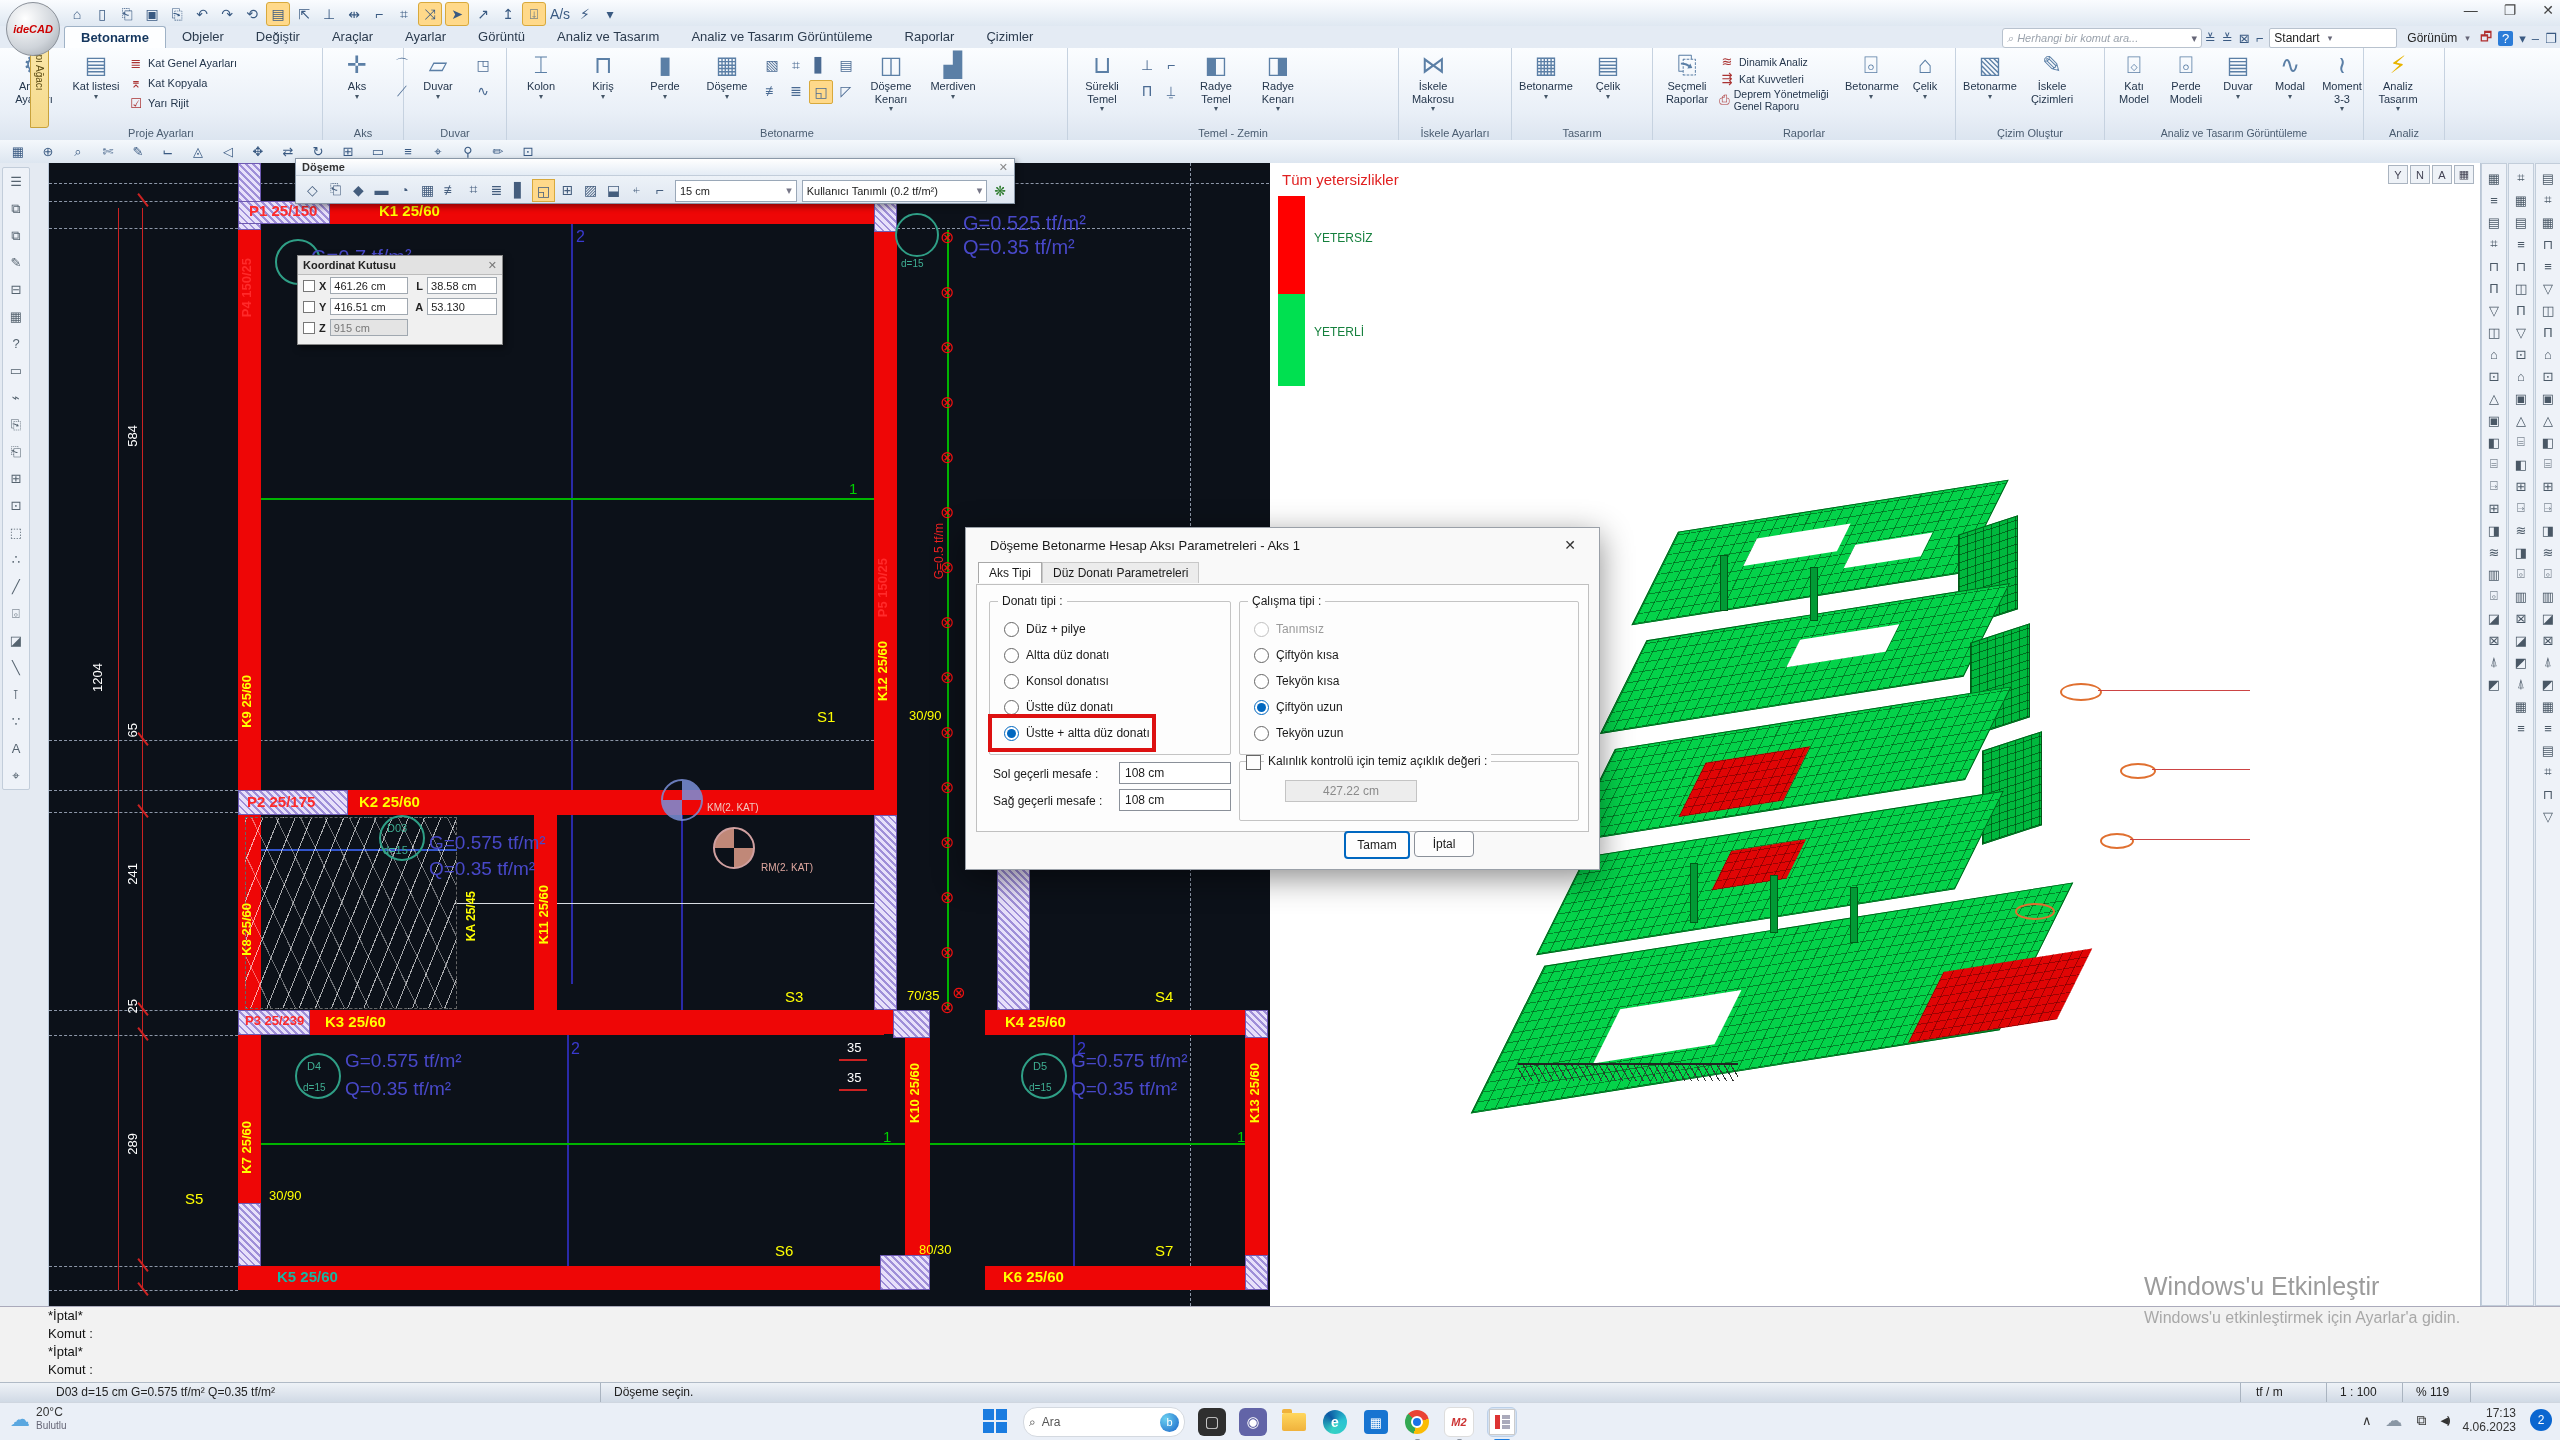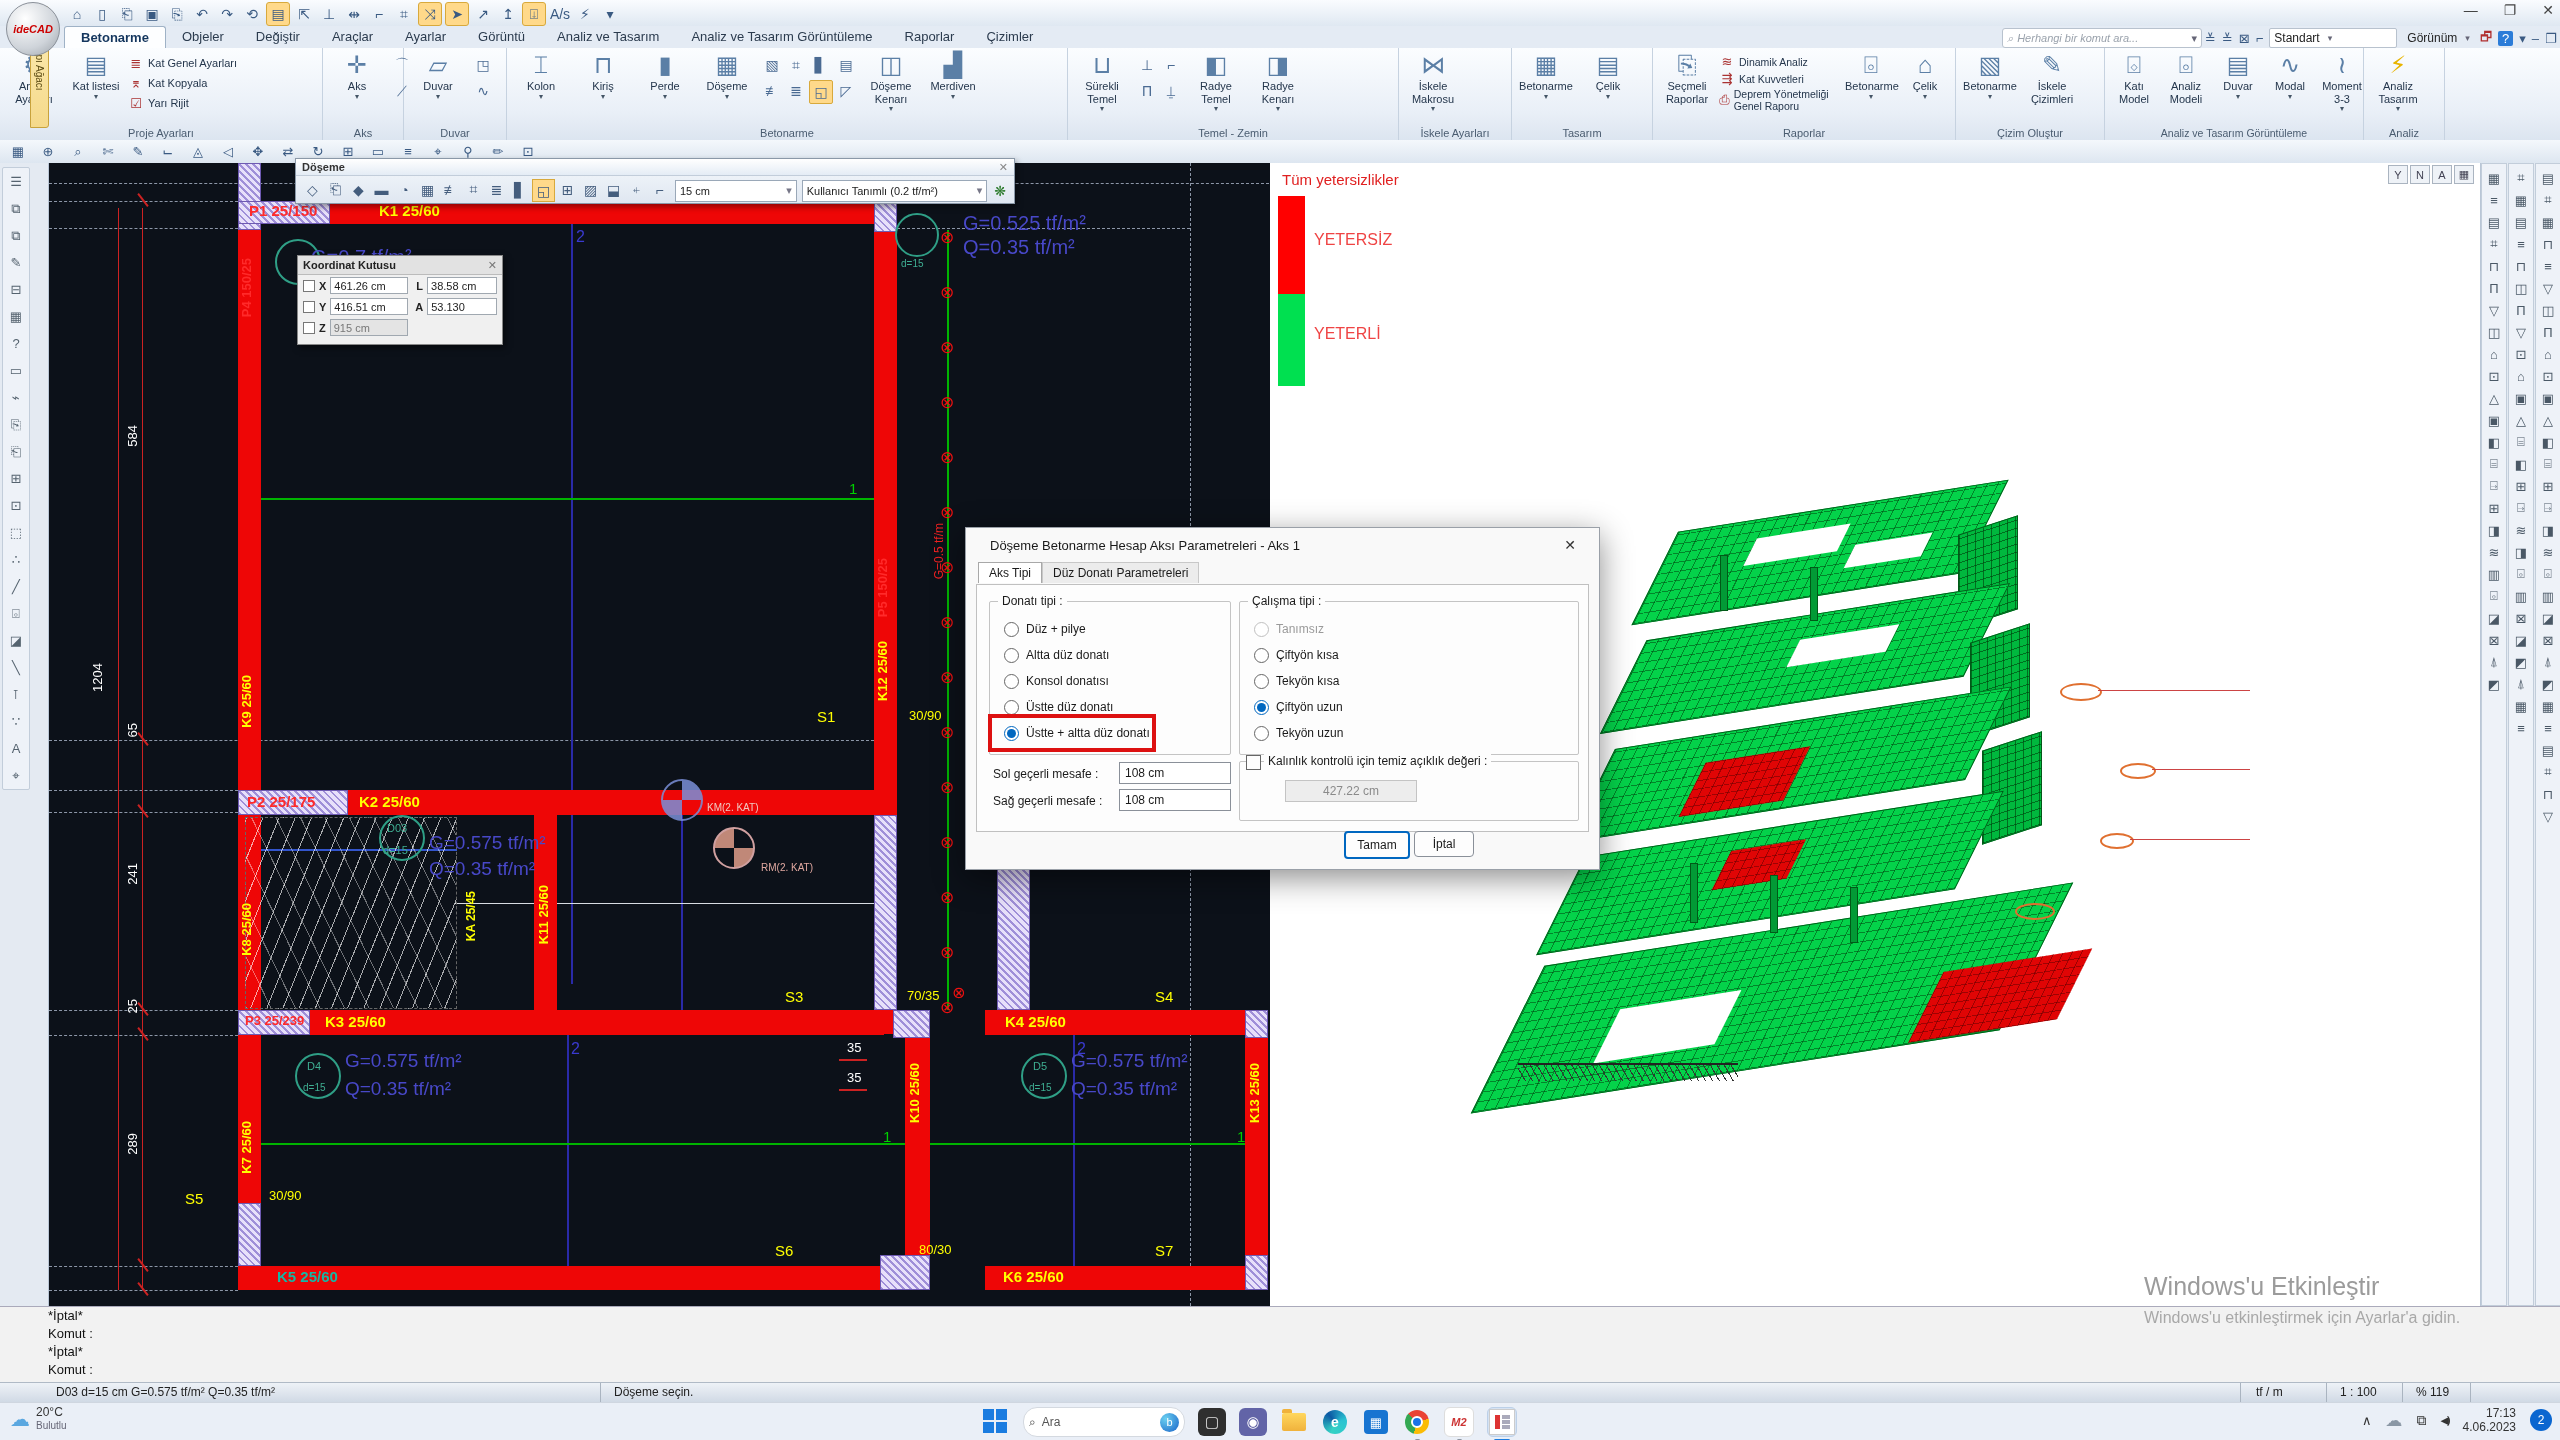--- a/index.html
+++ b/index.html
@@ -77,21 +77,21 @@
   .ox{position:absolute;left:891px;color:#ee1111;font-size:17px;line-height:1;}
   .stairs{position:absolute;left:196px;top:654px;width:212px;height:192px;
      background-image:repeating-linear-gradient(112deg,rgba(255,255,255,.65) 0 1px,rgba(0,0,0,0) 1px 15px),
                       repeating-linear-gradient(64deg,rgba(255,255,255,.4) 0 1px,rgba(0,0,0,0) 1px 22px);
      border:1px dashed #666;box-sizing:border-box;}
 
   
   .view3d{position:absolute;left:1270px;top:163px;width:1210px;height:1143px;background:#ffffff;overflow:hidden;z-index:1;}
   .legend-title{position:absolute;left:12px;top:8px;color:#e02020;font-size:15px;}
   .legbox{position:absolute;left:8px;width:27px;}
-  .leglbl{position:absolute;left:44px;color:#ef4444;font-size:16px;}
+  .leglbl{position:absolute;left:44px;color:#15803d;font-size:12px;}
   .cornerbtns{position:absolute;right:6px;top:2px;display:flex;gap:2px;}
   .cbtn{width:18px;height:17px;border:1px solid #aab4c0;background:#eef2f7;font-size:11px;color:#445;display:flex;align-items:center;justify-content:center;}
   .face{position:absolute;background-color:#04d24a;
      background-image:repeating-linear-gradient(0deg,rgba(0,70,15,.55) 0 1px,rgba(0,0,0,0) 1px 10px),
                       repeating-linear-gradient(90deg,rgba(0,70,15,.55) 0 1px,rgba(0,0,0,0) 1px 10px);
      border:1px solid #015a18;transform:skewX(-34deg) rotate(-10deg);box-sizing:border-box;}
   .face .patch{position:absolute;background-color:#e00505;background-image:repeating-linear-gradient(0deg,rgba(90,0,0,.5) 0 1px,rgba(0,0,0,0) 1px 9px),repeating-linear-gradient(90deg,rgba(90,0,0,.5) 0 1px,rgba(0,0,0,0) 1px 9px);}
   .face .open{position:absolute;background:#fff;}
   .sideface{position:absolute;background-color:#00b83e;background-image:repeating-linear-gradient(0deg,rgba(0,60,10,.6) 0 1px,rgba(0,0,0,0) 1px 8px),repeating-linear-gradient(90deg,rgba(0,60,10,.6) 0 1px,rgba(0,0,0,0) 1px 8px);border:1px solid #015a18;transform:skewY(-18deg);}
   .colm{position:absolute;width:6px;background:#029a36;border:1px solid #015a18;}
@@ -540,21 +540,21 @@
     <div class="rgroup" style="width:258px">
       <div class="rg-body">
           <div class="bigwrap">
             <div class="bigbtn" style="width:50px">
               <span class="bicon">⌺</span>
               <span class="blabel" style="width:50px">Katı Model</span>
               <span class="chev"></span>
             </div>
             <div class="bigbtn" style="width:50px">
               <span class="bicon">⌻</span>
-              <span class="blabel" style="width:50px">Analiz Modeli</span>
+              <span class="blabel" style="width:50px">Perde Modeli</span>
               <span class="chev"></span>
             </div>
             <div class="bigbtn" style="width:50px">
               <span class="bicon">▤</span>
               <span class="blabel" style="width:50px">Duvar</span>
               <span class="chev">▾</span>
             </div>
             <div class="bigbtn" style="width:50px">
               <span class="bicon">∿</span>
               <span class="blabel" style="width:50px">Modal</span>

